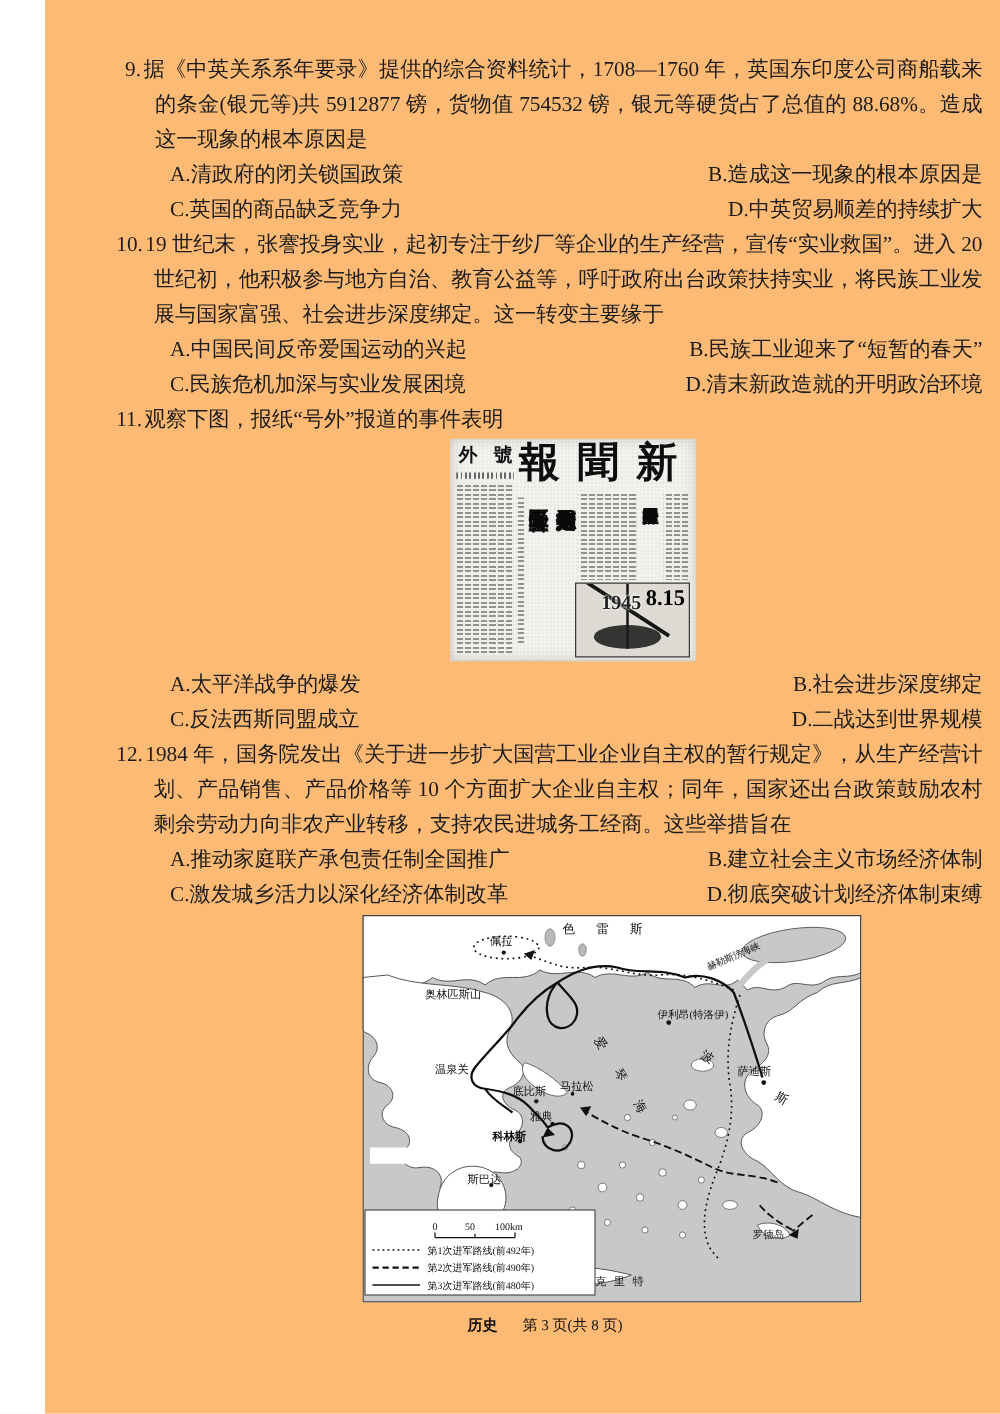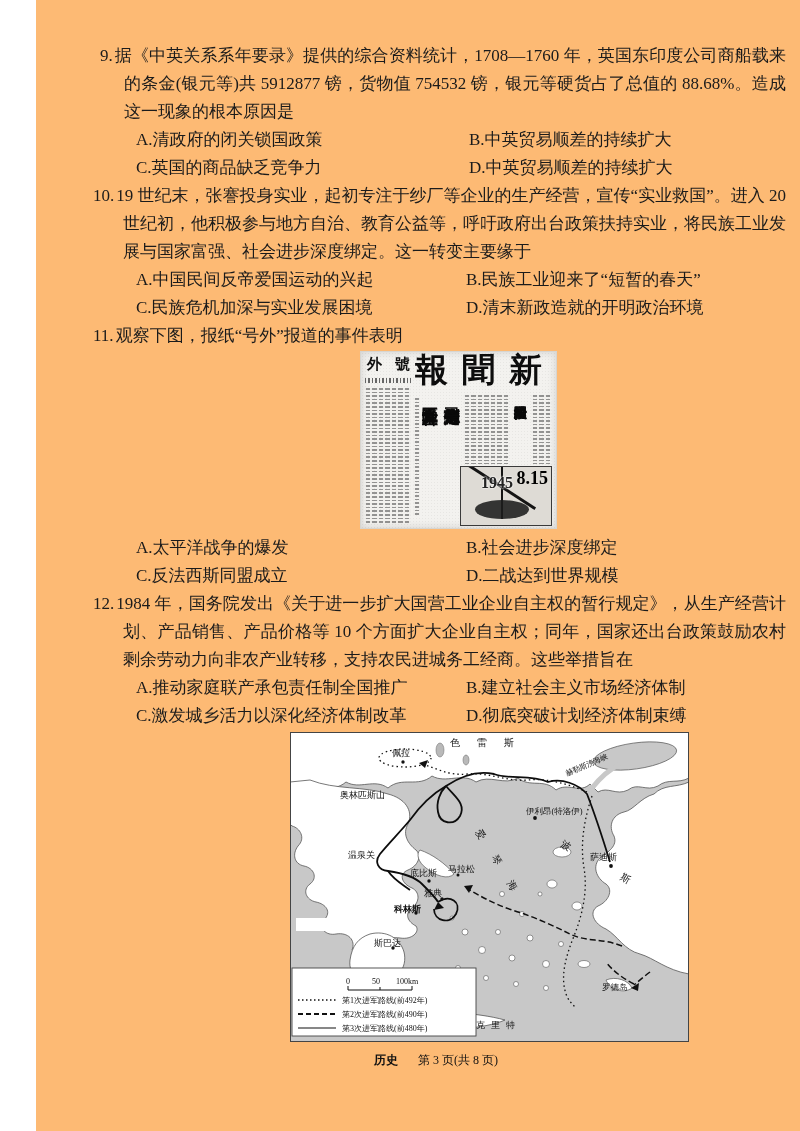--- a/index.html
+++ b/index.html
@@ -6,21 +6,21 @@
   .page{
     position:relative;width:800px;height:1131px;background:#fdba74;
     font-family:"Liberation Serif","DejaVu Serif",serif;color:#1b1b1b;
     padding-top:42px;box-sizing:border-box;overflow:hidden;margin-left:36px;
   }
   .q{margin:0 50px 0 57px;font-size:17px;line-height:28px;}
   .q9{margin-left:64px;}
   .qtext{margin:0;padding-left:30px;text-indent:-30px;text-align:justify;}
   .q9 .qtext{padding-left:24px;text-indent:-24px;}
   .qnum{padding-right:2px;}
-  .opts{display:flex;margin-left:43px;}
+  .opts{display:flex;margin-left:43px;justify-content:space-between;}
   .q9 .opts{margin-left:36px;}
   .opt{display:block;white-space:nowrap;}
   .o1{width:330px;flex:none;}
   .q9 .o1{width:333px;}
 
   
   .news-wrap{margin:2px 0 6px 325px;width:195px;}
   .newspaper{
     position:relative;width:195px;height:176px;background:#f3f2ef;
     background-image:radial-gradient(rgba(0,0,0,.05) 1px,transparent 1px);
@@ -65,21 +65,21 @@
 </style>
 </head>
 <body>
 
 <div class="page">
 
   <section class="q q9">
     <p class="qtext"><span class="qnum">9.</span><span>据《中英关系系年要录》提供的综合资料统计，1708—1760 年，英国东印度公司商船载来的条金(银元等)共 5912877 镑，货物值 754532 镑，银元等硬货占了总值的 88.68%。造成这一现象的根本原因是</span></p>
     <div class="opts">
       <span class="opt o1">A.清政府的闭关锁国政策</span>
-      <span class="opt">B.中英贸易顺差的持续扩大</span>
+      <span class="opt">B.造成这一现象的根本原因是</span>
     </div>
     <div class="opts">
       <span class="opt o1">C.英国的商品缺乏竞争力</span>
       <span class="opt">D.中英贸易顺差的持续扩大</span>
     </div>
   </section>
 
   <section class="q">
     <p class="qtext"><span class="qnum">10.</span><span>19 世纪末，张謇投身实业，起初专注于纱厂等企业的生产经营，宣传“实业救国”。进入 20 世纪初，他积极参与地方自治、教育公益等，呼吁政府出台政策扶持实业，将民族工业发展与国家富强、社会进步深度绑定。这一转变主要缘于</span></p>
     <div class="opts">

